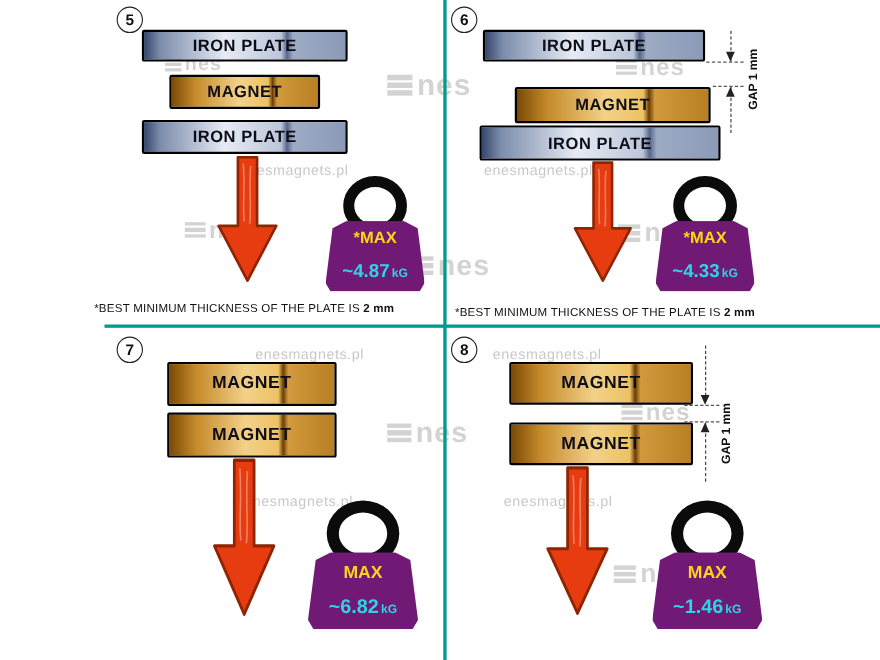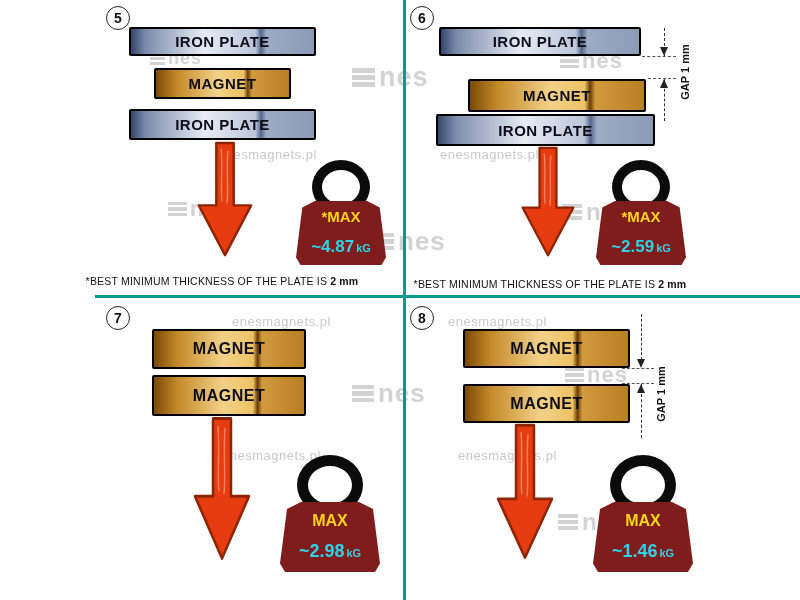--- a/index.html
+++ b/index.html
@@ -19,21 +19,21 @@
             font-size:15px;}
   .bar.magnet{background:linear-gradient(90deg,#7a4a05 0%,#c58a2a 16%,#f2d188 46%,#edc264 66%,#6b3d03 69%,#d19a3d 72%,#b97f22 100%);
               font-size:15px;}
   .bar.big{font-size:16px;}
   
   .arrow{position:absolute;}
   
   .weight{position:absolute;display:flex;flex-direction:column;align-items:center;}
   .kb-handle{width:38px;height:34px;border:10px solid #0b0b0b;border-radius:50%;background:#fff;
              margin-bottom:-13px;position:relative;z-index:1;box-sizing:content-box;}
-  .kb-body{position:relative;z-index:2;width:90px;height:64px;background:#7f1d1d;
+  .kb-body{position:relative;z-index:2;width:90px;height:64px;background:#701a75;
            clip-path:polygon(21% 0,79% 0,93% 10%,100% 88%,95% 100%,5% 100%,0 88%,7% 10%);
            display:flex;flex-direction:column;align-items:center;justify-content:center;gap:13px;text-align:center;}
   .kb-max{color:#ffd41a;font-weight:bold;font-size:15px;line-height:1.1;}
   .kb-val{color:#2fd3e8;font-weight:bold;font-size:17px;line-height:1.1;}
   .kb-unit{font-size:11px;margin-left:2px;}
   .weight.large .kb-handle{width:44px;height:38px;border-width:11px;}
   .weight.large .kb-body{width:100px;height:70px;}
   .weight.large .kb-max{font-size:16px;}
   .weight.large .kb-val{font-size:18px;}
   
@@ -196,21 +196,21 @@
 
     <svg class="arrow" style="left:518px;top:146px" width="60" height="112" viewBox="0 0 64 120" preserveAspectRatio="none">
       <path d="M23 2 H41 V66 H59 L32 117 L5 66 H23 Z" fill="#e63c0f" stroke="#8f2403" stroke-width="2.5" stroke-linejoin="round"></path>
       <path d="M28 8 C30 30 27 50 29 62 M35 10 C33 32 36 48 34 64" stroke="#ffffff" stroke-width="1.5" fill="none" opacity="0.35"></path>
     </svg>
 
     <div class="weight" style="left:596px;top:160px;width:90px">
       <div class="kb-handle"></div>
       <div class="kb-body">
         <div class="kb-max">*MAX</div>
-        <div class="kb-val"><span>~2.59</span><span class="kb-unit">kG</span></div>
+        <div class="kb-val"><span>~4.33</span><span class="kb-unit">kG</span></div>
       </div>
     </div>
 
     <div class="footnote" style="left:405px;top:278px;width:290px"><span>*BEST MINIMUM THICKNESS OF THE PLATE IS</span><b>2 mm</b></div>
   </section>
 
   <section>
     <div class="numcircle" style="left:106px;top:306px">7</div>
 
     <div class="bar magnet big" style="left:152px;top:329px;width:154px;height:40px">
@@ -222,21 +222,21 @@
 
     <svg class="arrow" style="left:190px;top:416px" width="64" height="146" viewBox="0 0 64 120" preserveAspectRatio="none">
       <path d="M23 2 H41 V66 H59 L32 117 L5 66 H23 Z" fill="#e63c0f" stroke="#8f2403" stroke-width="2.5" stroke-linejoin="round"></path>
       <path d="M28 8 C30 30 27 50 29 62 M35 10 C33 32 36 48 34 64" stroke="#ffffff" stroke-width="1.5" fill="none" opacity="0.35"></path>
     </svg>
 
     <div class="weight large" style="left:280px;top:455px;width:100px">
       <div class="kb-handle"></div>
       <div class="kb-body">
         <div class="kb-max">MAX</div>
-        <div class="kb-val"><span>~2.98</span><span class="kb-unit">kG</span></div>
+        <div class="kb-val"><span>~6.82</span><span class="kb-unit">kG</span></div>
       </div>
     </div>
   </section>
 
   <section>
     <div class="numcircle" style="left:410px;top:306px">8</div>
 
     <div class="bar magnet big" style="left:463px;top:329px;width:167px;height:39px">
         <span>MAGNET</span>
       </div>

